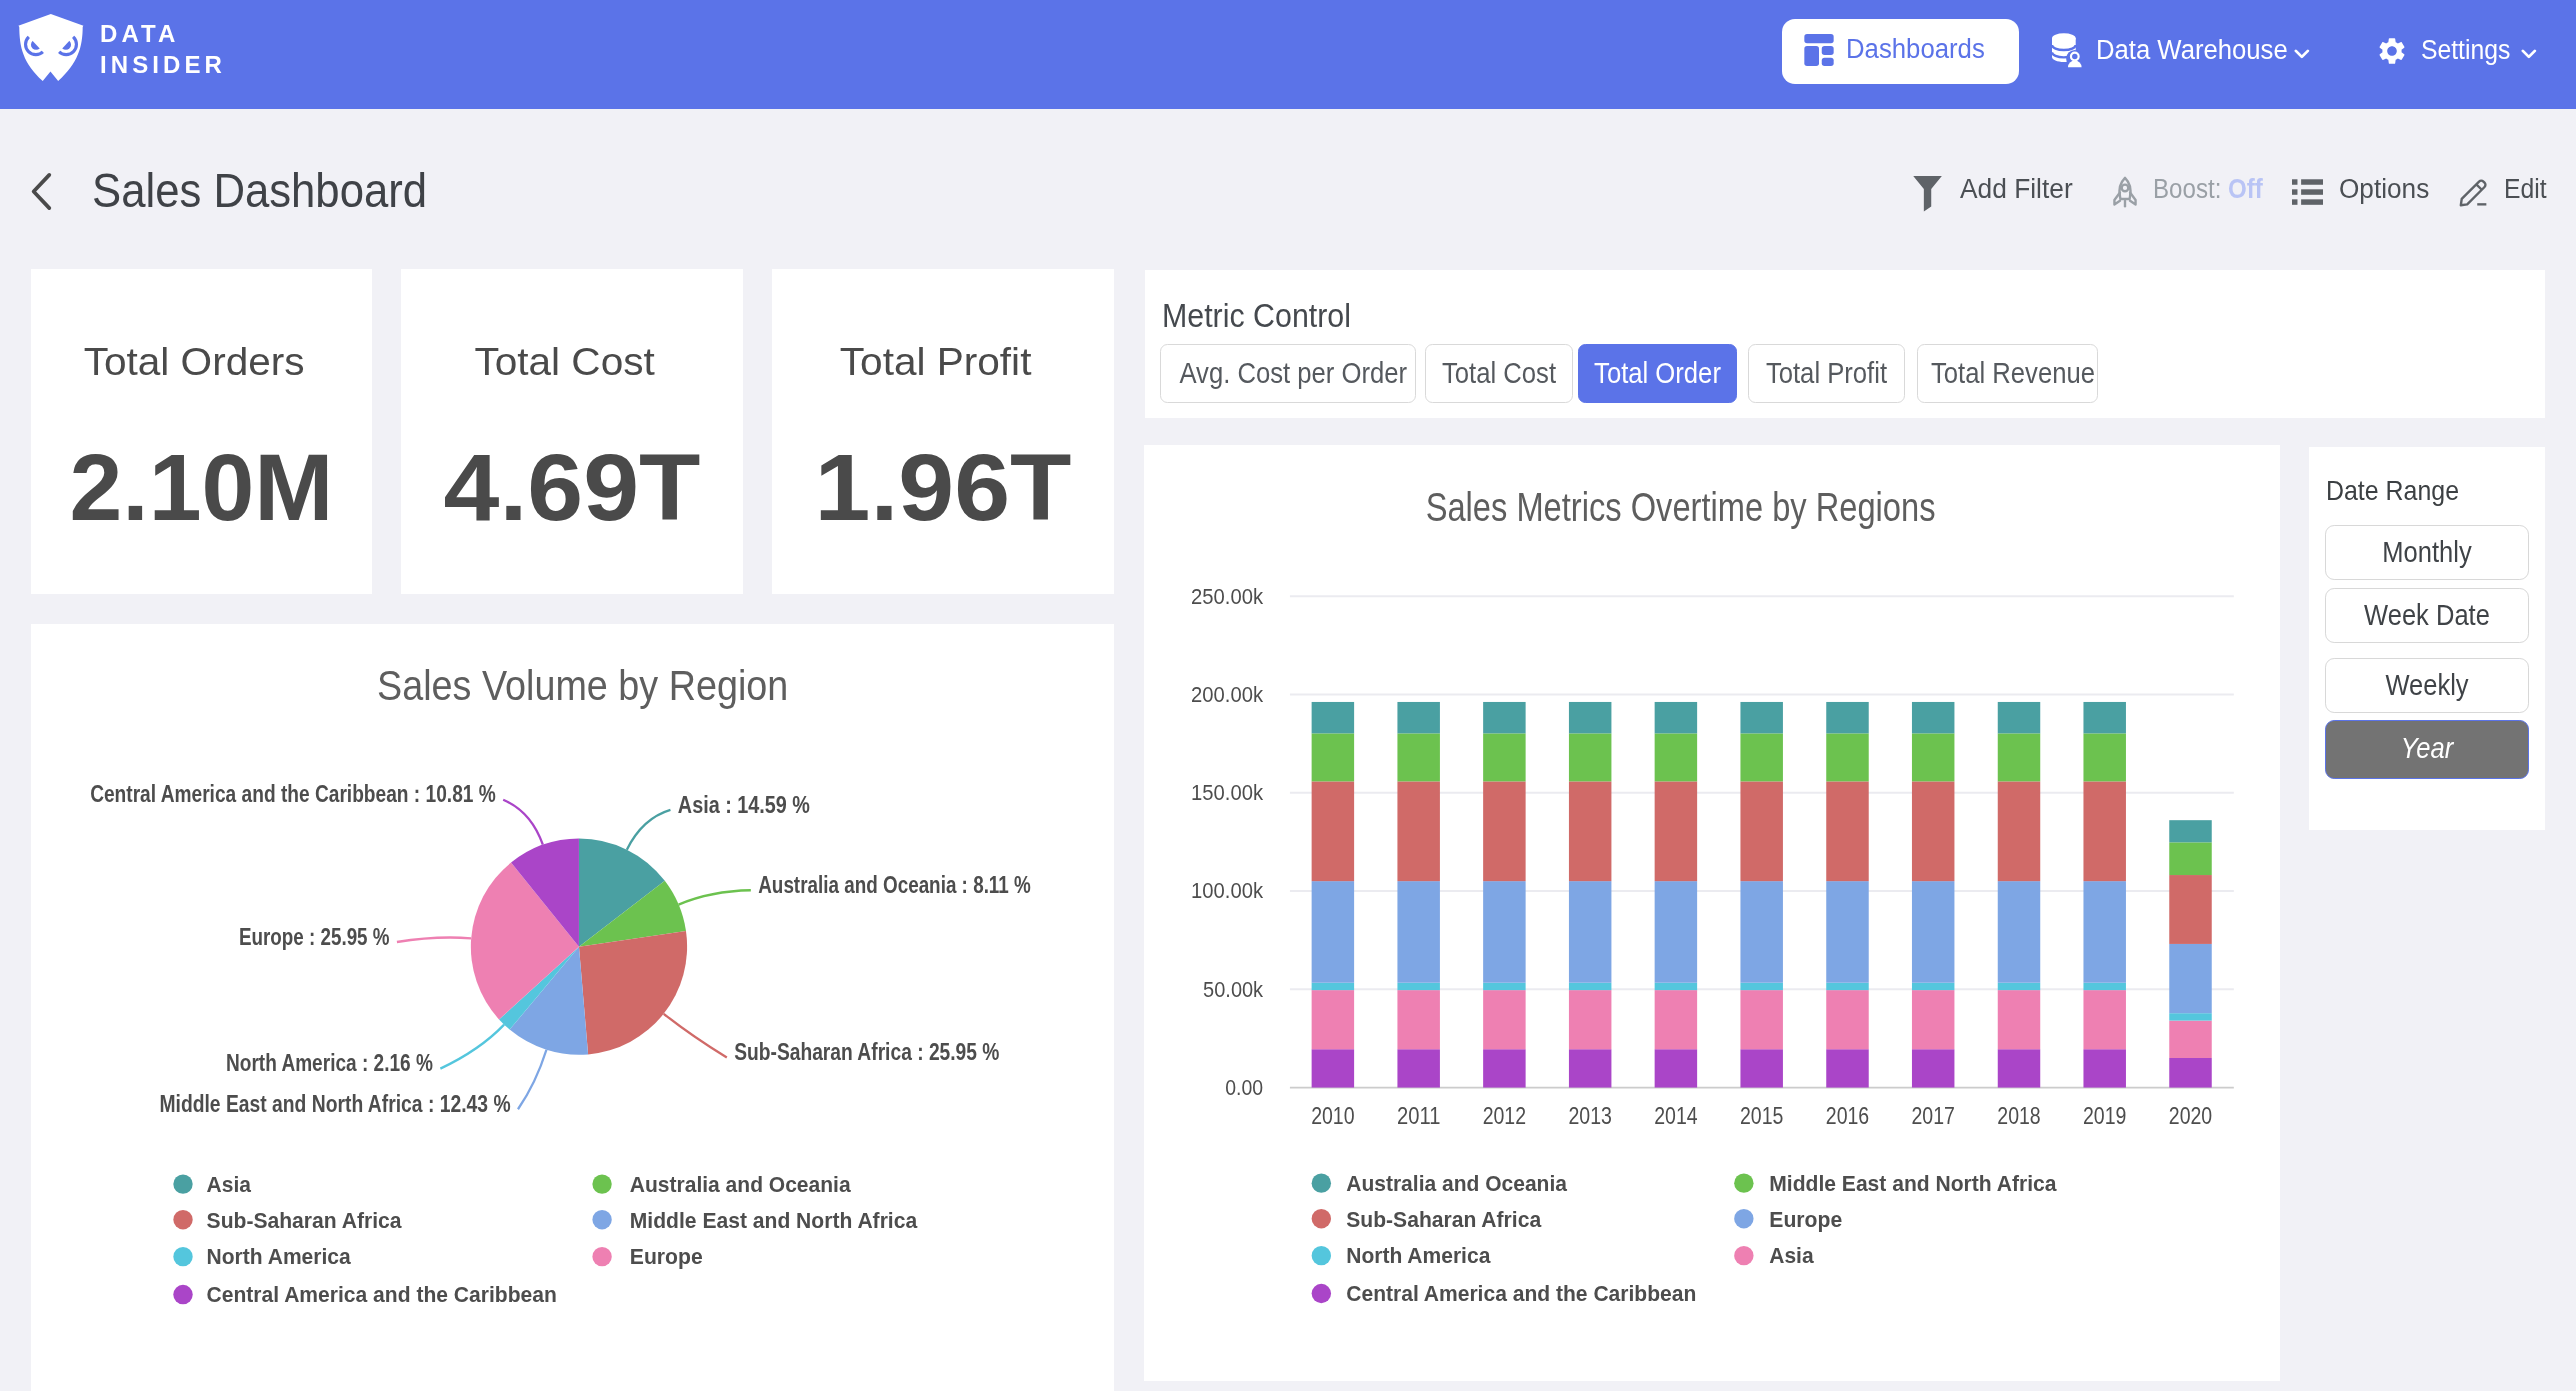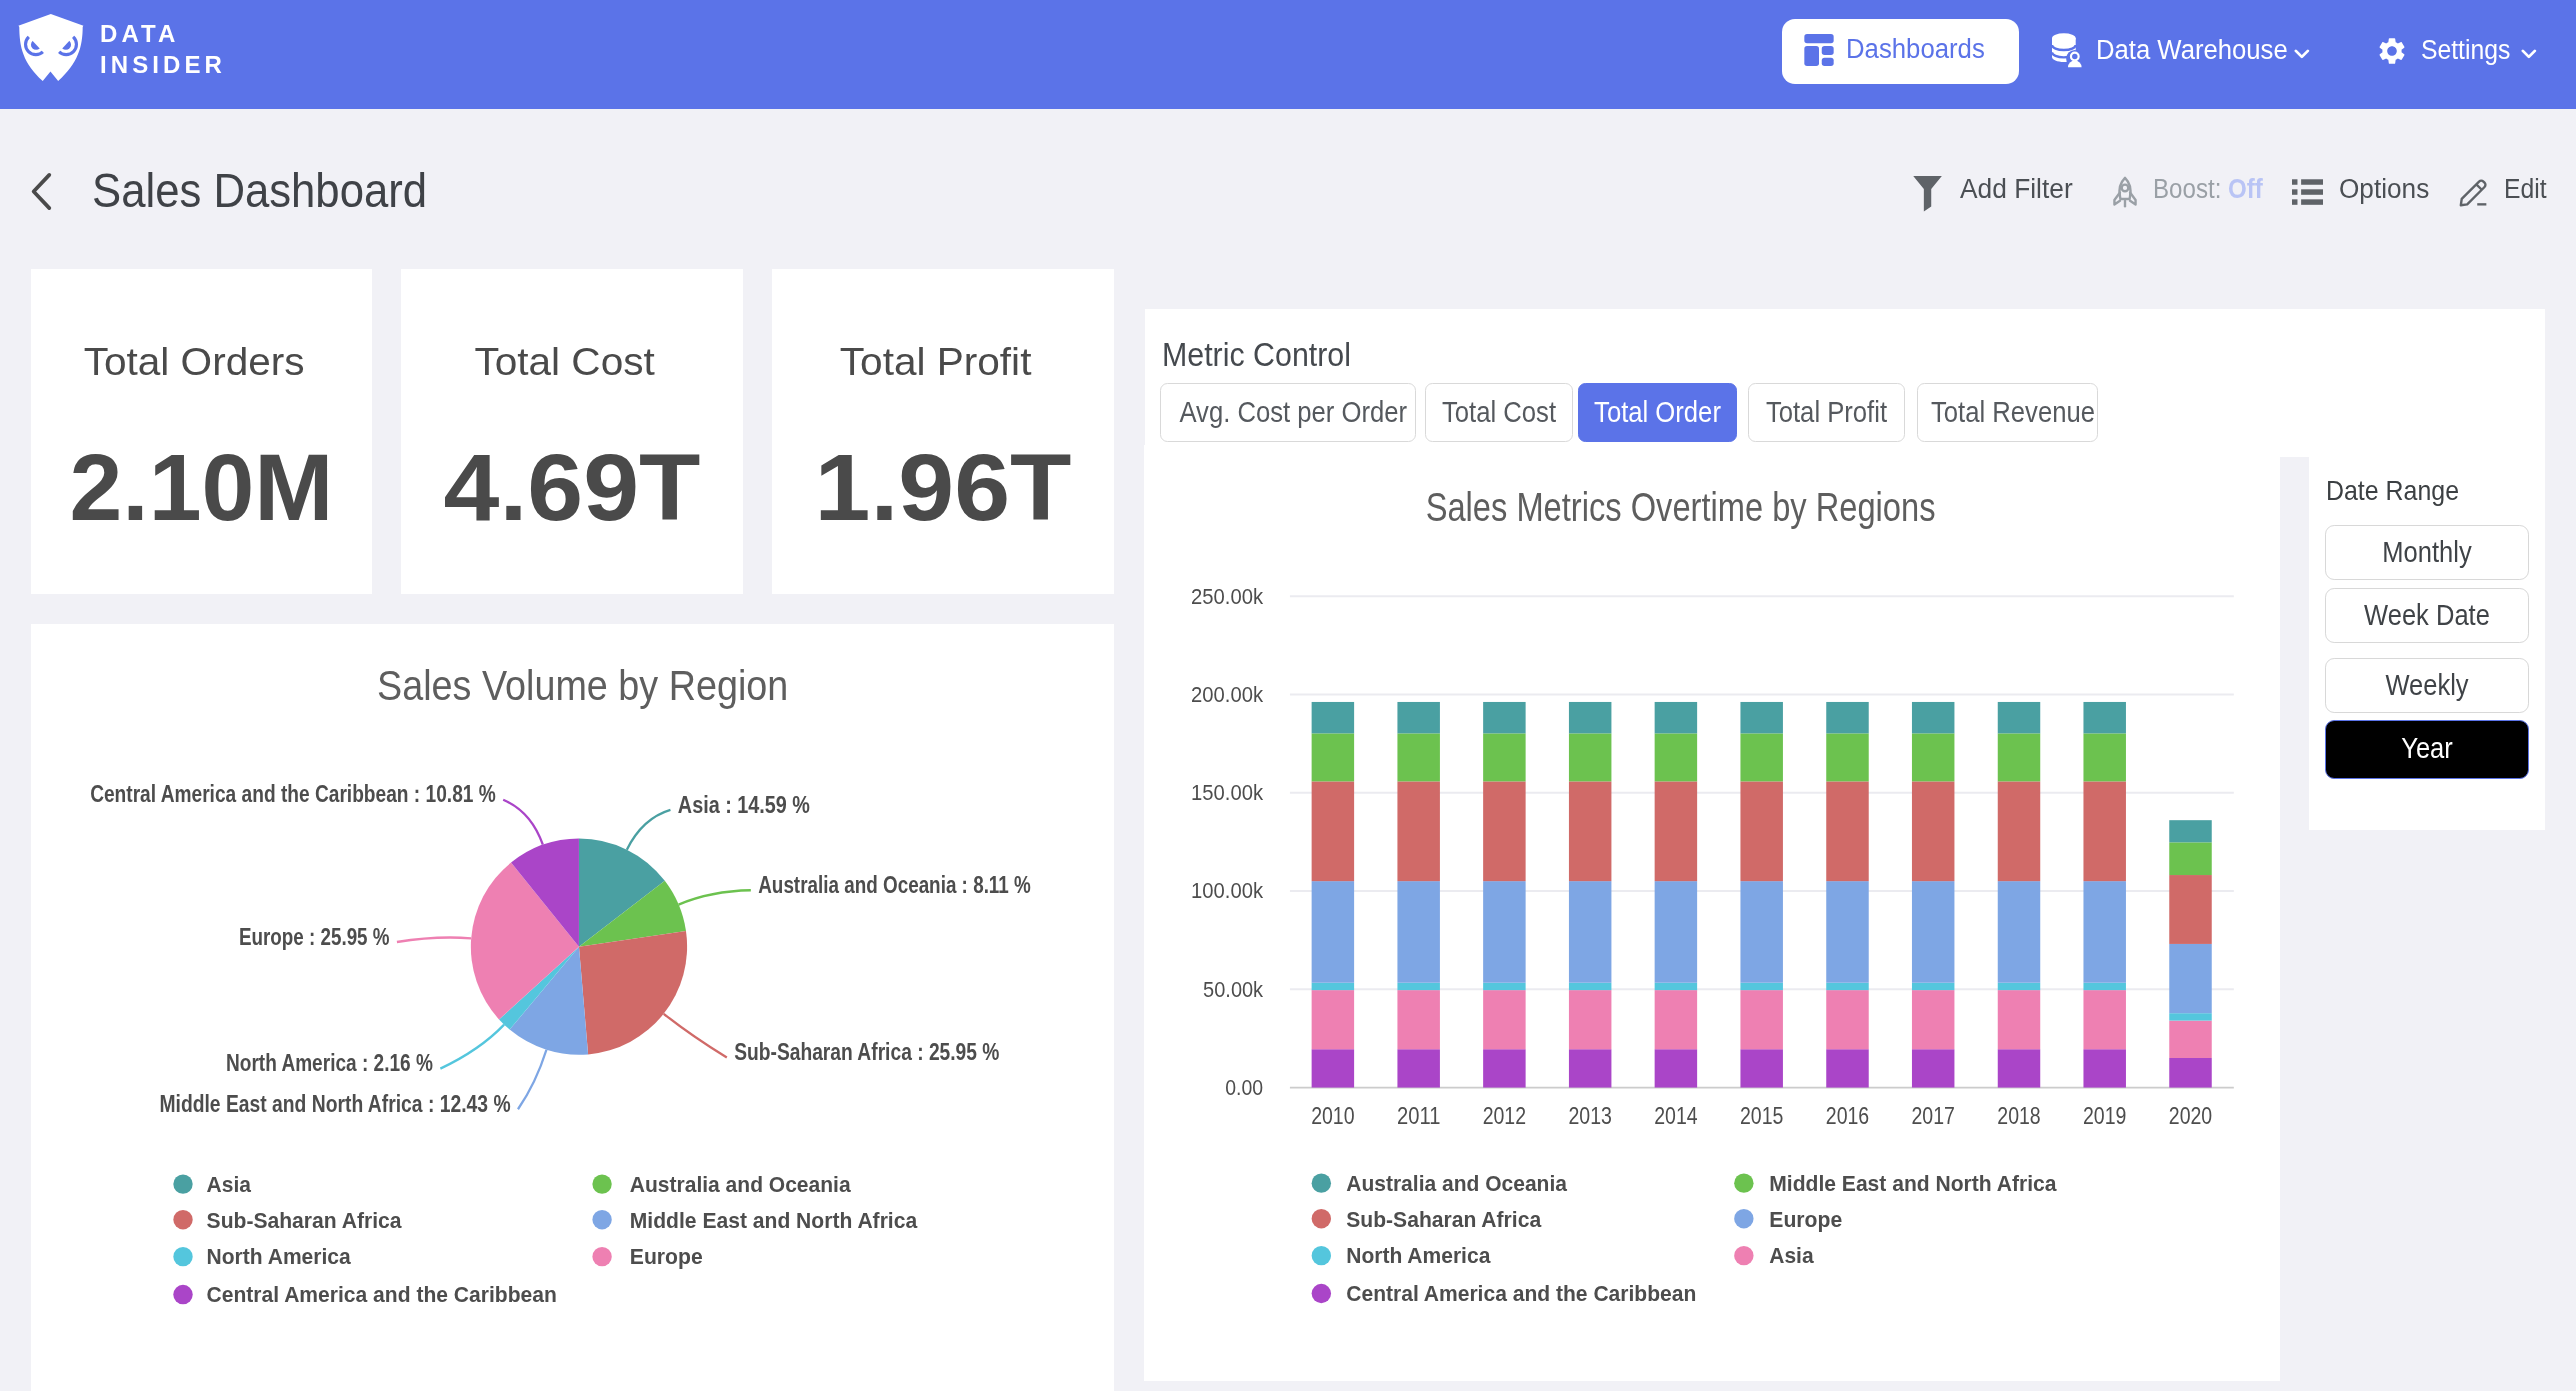--- a/index.html
+++ b/index.html
@@ -9,31 +9,31 @@
 #nav { position:absolute; left:0; top:0; width:2576px; height:109px; background:#5b73e8; }
 #logotext { position:absolute; left:100px; top:17.6px; color:#fff; font-size:24px; font-weight:bold; letter-spacing:4.1px; line-height:31px; }
 #dashbtn { position:absolute; left:1782px; top:18.5px; width:237px; height:65px; background:#fff; border-radius:13px; }
 #dashbtn span { position:absolute; left:64px; top:15px; font-size:27px; color:#5b73e8; white-space:nowrap; transform:scaleX(0.953); transform-origin:0 0; }
 .navitem { position:absolute; top:0; height:109px; color:#fff; font-size:27px; line-height:100px; white-space:nowrap; transform-origin:0 50%; }
 #pagetitle { position:absolute; left:92px; top:163px; font-size:48px; color:#3f4247; white-space:nowrap; transform:scaleX(0.910); transform-origin:0 0; }
 .hact { position:absolute; top:174px; font-size:27px; color:#4b4f54; line-height:30.5px; white-space:nowrap; transform-origin:0 0; }
 .kpi { position:absolute; top:269px; height:325px; background:#fff; }
 .kpi .t { position:absolute; width:100%; text-align:center; top:71px; font-size:39px; color:#4a4a4a; transform:translateX(-7.4px) scaleX(1.04); }
 .kpi .v { position:absolute; width:100%; text-align:center; top:164px; font-size:95px; font-weight:bold; color:#4a4a4a; }
-#metric { position:absolute; left:1145px; top:270px; width:1400px; height:148px; background:#fff;margin-top:39px; }
+#metric { position:absolute; left:1145px; top:270px; width:1400px; height:148px; background:#fff; }
 #metric .lbl { position:absolute; left:16.6px; top:27px; font-size:33px; color:#45494e; transform:scaleX(0.92); transform-origin:0 0; white-space:nowrap; }
 .mbtn { position:absolute; top:74px; height:59px; border:1.8px solid #d9d9d9; border-radius:7.4px; background:#fff; }
 .mbtn span { display:block; width:100%; text-align:center; font-size:30px; color:#55595e; line-height:55px; white-space:nowrap; transform:scaleX(0.855); transform-origin:50% 50%; }
 .mbtn.sel { background:#5b73e8; border-color:#5b73e8; }
 .mbtn.sel span { color:#fff; }
 #datepanel { position:absolute; left:2309px; top:447px; width:236px; height:383px; background:#fff;padding-left:24px; }
 #datepanel .lbl { position:absolute; left:16.6px; top:28px; font-size:28px; color:#3c4043; transform:scaleX(0.89); transform-origin:0 0; white-space:nowrap; }
 .dbtn { position:absolute; left:15.7px; width:204px; height:55px; border:1.8px solid #d8d8d8; border-radius:9.2px; background:#fff; }
 .dbtn span { display:block; width:100%; text-align:center; font-size:29px; color:#3f4347; line-height:52px; white-space:nowrap; transform:scaleX(0.88); transform-origin:50% 50%; }
-.dbtn.sel { background:#000000; border-color:#5b73e8; }
+.dbtn.sel { background:#737373; border-color:#5b73e8;font-style:italic; }
 .dbtn.sel span { color:#fff; }
 #piecard { position:absolute; left:31px; top:624px; width:1083px; height:894px; background:#fff; }
 #barcard { position:absolute; left:1144px; top:445px; width:1136px; height:936px; background:#fff; }
 text { font-family:"Liberation Sans", sans-serif; }
 </style>
 </head>
 <body>
 
 <div id="nav">
   <svg class="abs" style="left:17.6px;top:14px" width="66" height="68" viewBox="0 0 71 74">

